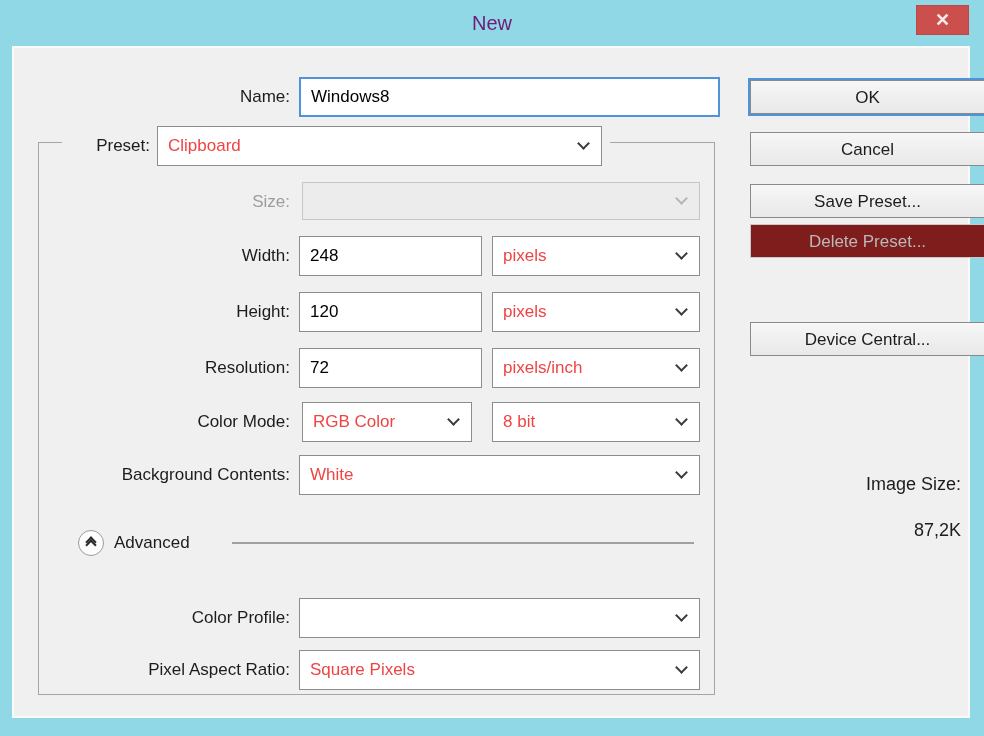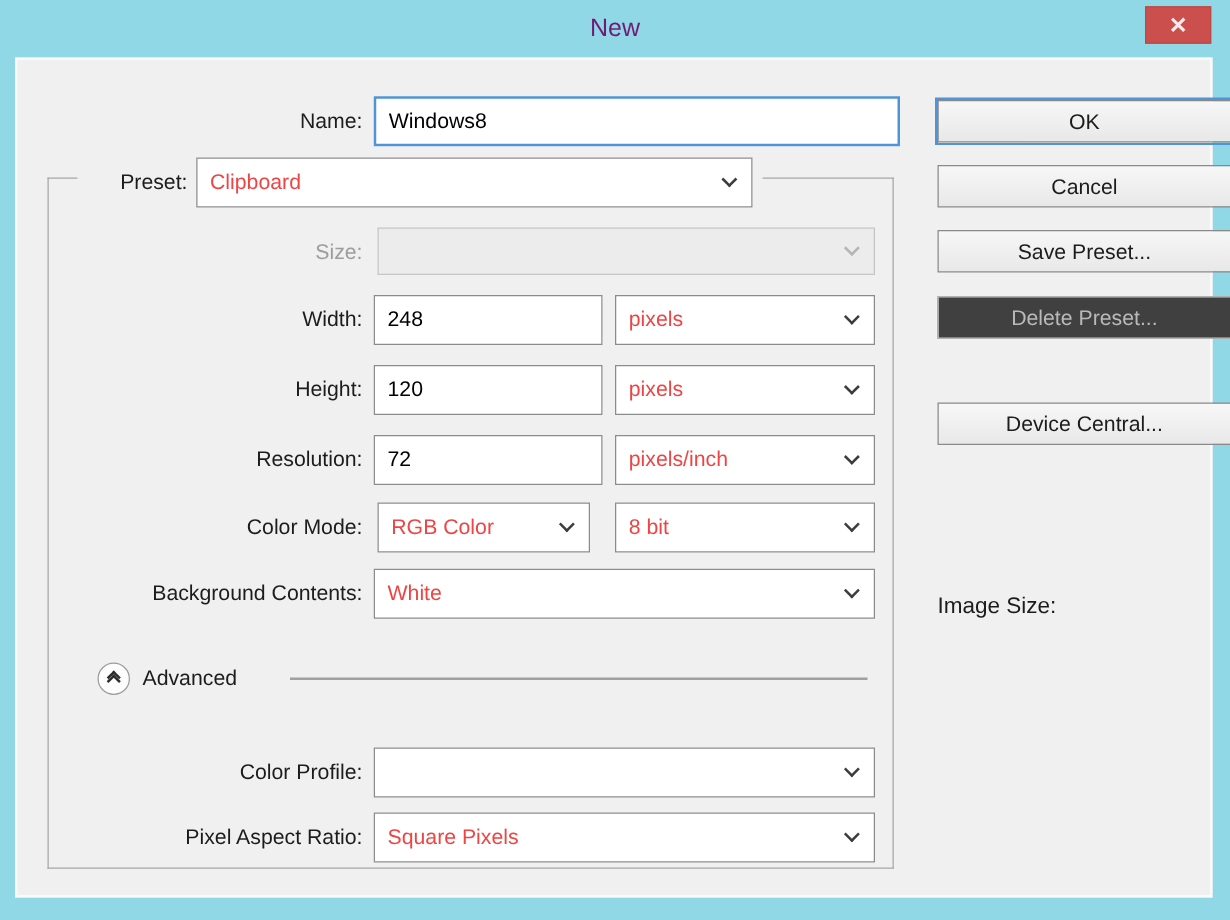--- a/index.html
+++ b/index.html
@@ -113,26 +113,26 @@
   .btn {
     position: absolute; left: 736px; width: 235px; height: 34px;
     background: linear-gradient(#f7f7f7, #e8e8e8);
     border: 1px solid #8a8a8a;
     font-family: Liberation Sans, sans-serif; font-size: 17px; color: #1c1c1c;
     text-align: center; line-height: 31px; cursor: pointer;
   }
   .btn-ok      { top: 32px;  box-shadow: 0 0 0 2px #4f94d6; }
   .btn-cancel  { top: 84px; }
   .btn-save    { top: 136px; }
-  .btn-delete  { top: 189px; color: #b9b9b9; border-color: #c9c9c9;
-                 background: #404040; cursor: default; }
+  .btn-delete  { top: 176px; color: #b9b9b9; border-color: #c9c9c9;
+                 background: #7f1d1d; cursor: default; }
   .btn-device  { top: 274px; }
 
   .img-size-label, .img-size-value {
-    position: absolute; left: 736px; width: 211px; text-align: left;
+    position: absolute; left: 736px; width: 211px; text-align: right;
     font-size: 18px; color: #1c1c1c;
   }
   .img-size-label { top: 426px; }
   .img-size-value { top: 472px; }
 </style>
 </head>
 <body>
 
 <div class="titlebar">
   <span class="window-title">New</span>
@@ -239,14 +239,15 @@
     </div>
   </div>
 
   <button class="btn btn-ok">OK</button>
   <button class="btn btn-cancel">Cancel</button>
   <button class="btn btn-save">Save Preset...</button>
   <button class="btn btn-delete">Delete Preset...</button>
   <button class="btn btn-device">Device Central...</button>
 
   <div class="img-size-label">Image Size:</div>
+  <div class="img-size-value">87,2K</div>
 
 </div>
 
 </body></html>

